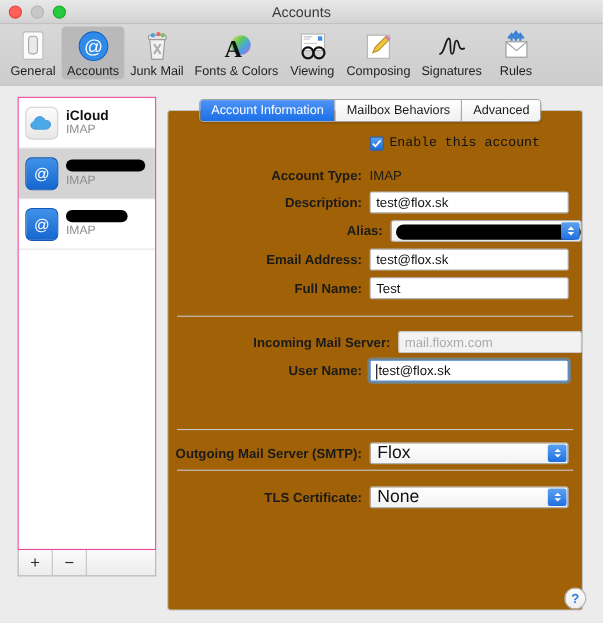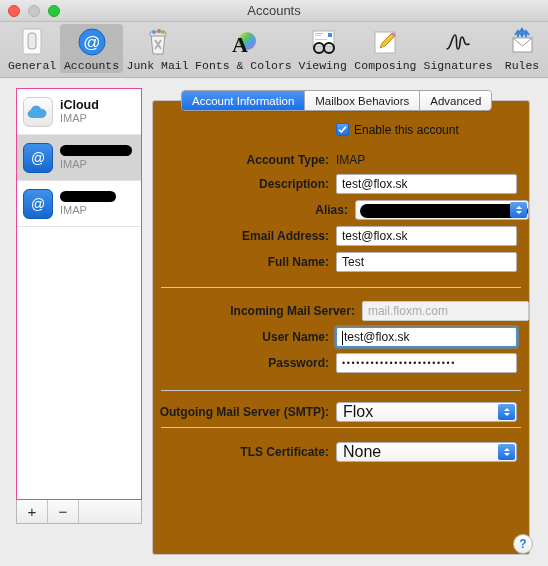--- a/index.html
+++ b/index.html
@@ -73,21 +73,20 @@
   .tb-item.selected { background: #b9b9b9; }
   .tb-icon {
     width: 32px; height: 32px;
     display: flex; align-items: center; justify-content: center;
     margin-bottom: 1px;
   }
   .tb-label {
     font-size: 11.5px;
     color: #1e1e1e;
     white-space: nowrap;
-    font-family: Liberation Mono, monospace;
   }
 
   
   .body {
     position: relative;
     height: 488px;
     background: #ececec;
   }
 
   
@@ -298,21 +297,22 @@
   }
   .arrows i { display:block; width:0;height:0;border-left:3px solid transparent;border-right:3px solid transparent; }
   .arrows i.up { border-bottom: 3.5px solid #fff; }
   .arrows i.dn { border-top: 3.5px solid #fff; }
 
   
   .check-row {
     position: absolute;
     left: 0; right: 0;
     display: flex;
-    align-items: flex-start;
+    align-items: flex-end;
+    font-family: Liberation Mono, monospace;
   }
   .cb {
     width: 13px; height: 13px;
     border-radius: 2px;
     background: linear-gradient(to bottom,#59a1f2,#1a6ddf);
     border: 1px solid #1a63cc;
     display: flex; align-items: center; justify-content: center;
     margin-right: 5px;
   }
   .cb svg { display: block; }
@@ -562,26 +562,20 @@
       </div>
 
       <div class="row" style="top:225px;">
         <span class="lbl">User Name:</span>
         <span class="field focused">
           <span class="caret"></span>
           <span class="fv">test@flox.sk</span>
         </span>
       </div>
 
-      <div class="row" style="top:251px;">
-        <span class="lbl">Password:</span>
-        <span class="field">
-          <span class="fv pw-dots">••••••••••••••••••••••••</span>
-        </span>
-      </div>
 
       <div class="sep" style="top:289px;"></div>
 
       <div class="row" style="top:300px;">
         <span class="lbl">Outgoing Mail Server (SMTP):</span>
         <span class="popup">
           <span class="fv">Flox</span>
           <span class="arrows">
               <i class="up"></i>
               <i class="dn"></i>

